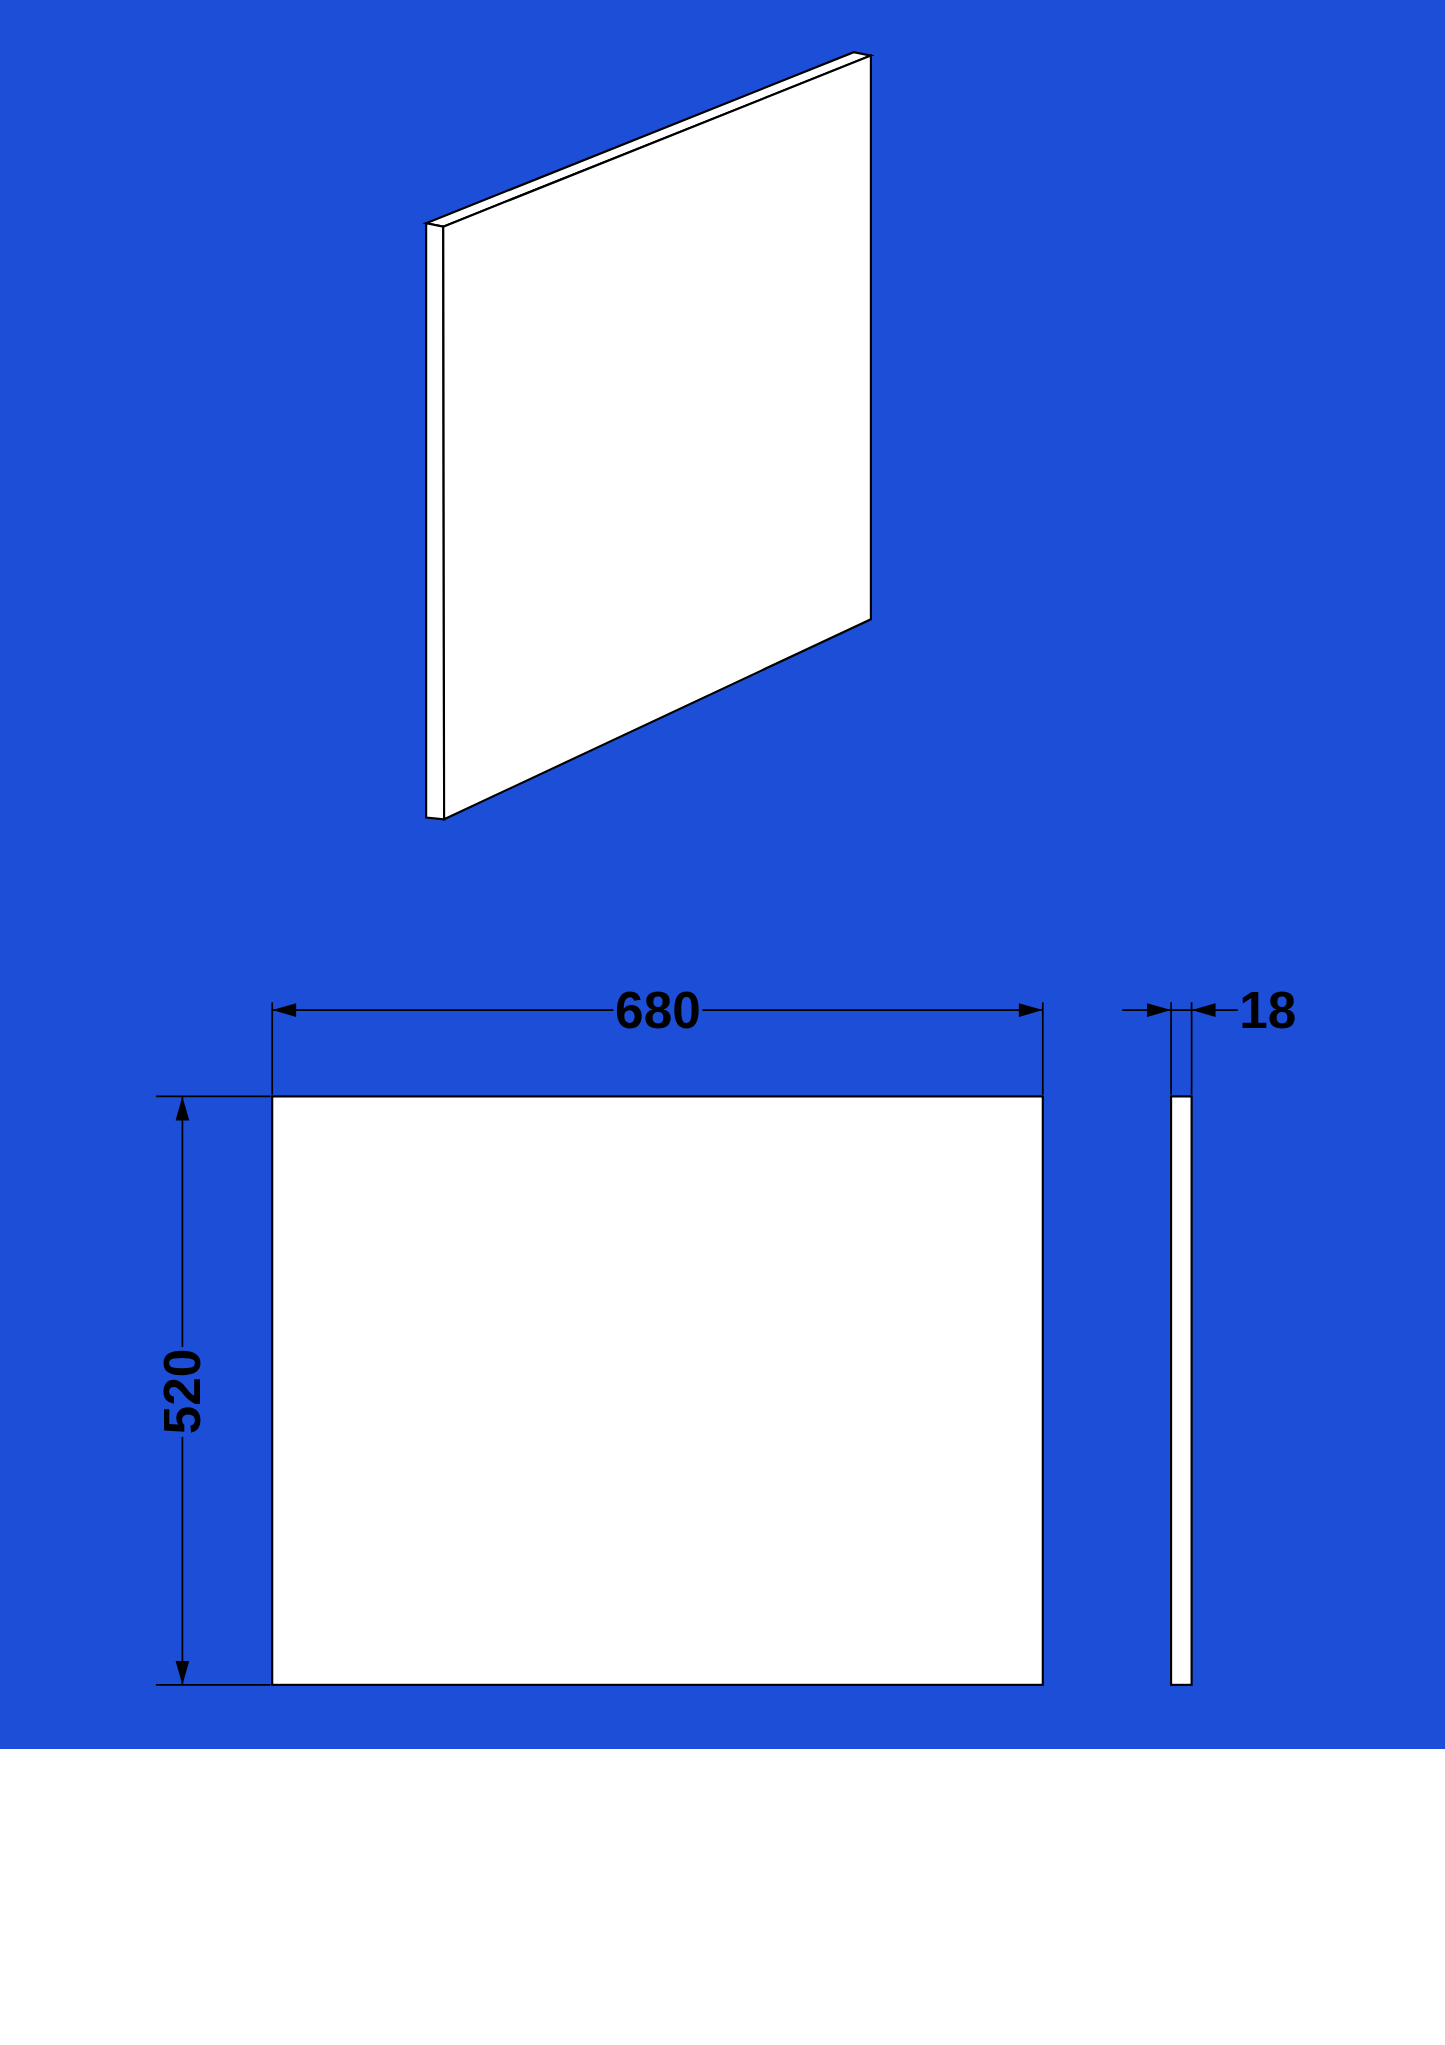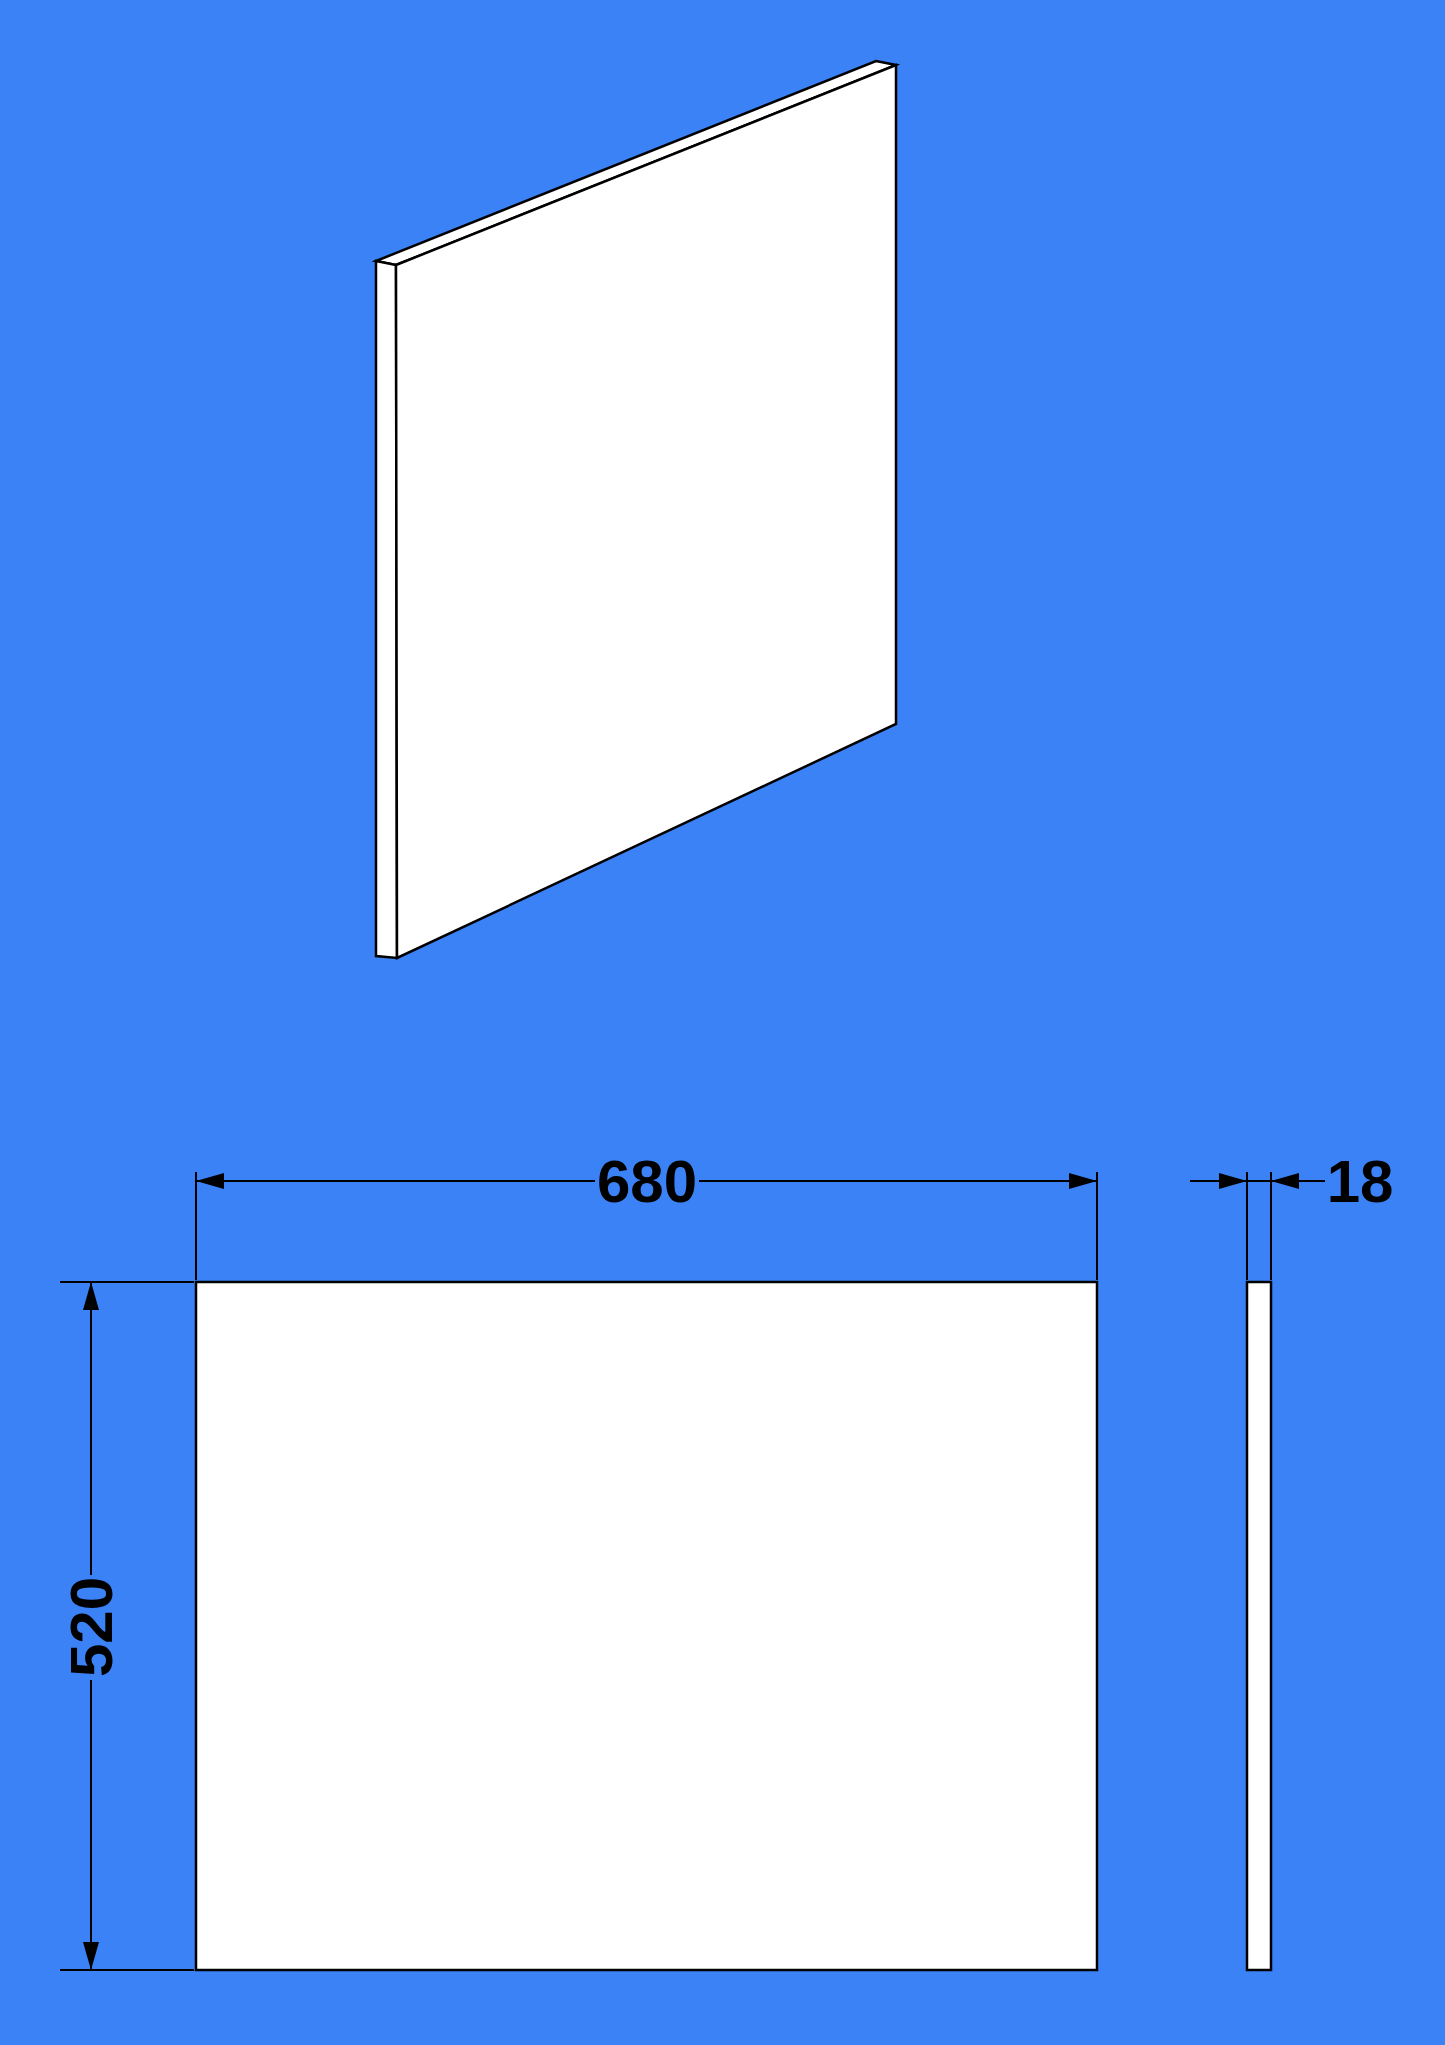--- a/index.html
+++ b/index.html
@@ -3,22 +3,22 @@
 <meta charset="utf-8">
 <style>
   html, body {
     margin: 0;
     padding: 0;
     background: #ffffff;
   }
   .sheet {
     position: relative;
     width: 1445px;
-    height: 2045px;
-    background: #3b82f6;
+    height: 1749px;
+    background: #1d4ed8;
     overflow: hidden;
   }
   .sheet svg {
     display: block;
     width: 100%;
     height: 100%;
   }
   .outline {
     fill: #ffffff;
     stroke: #000000;

